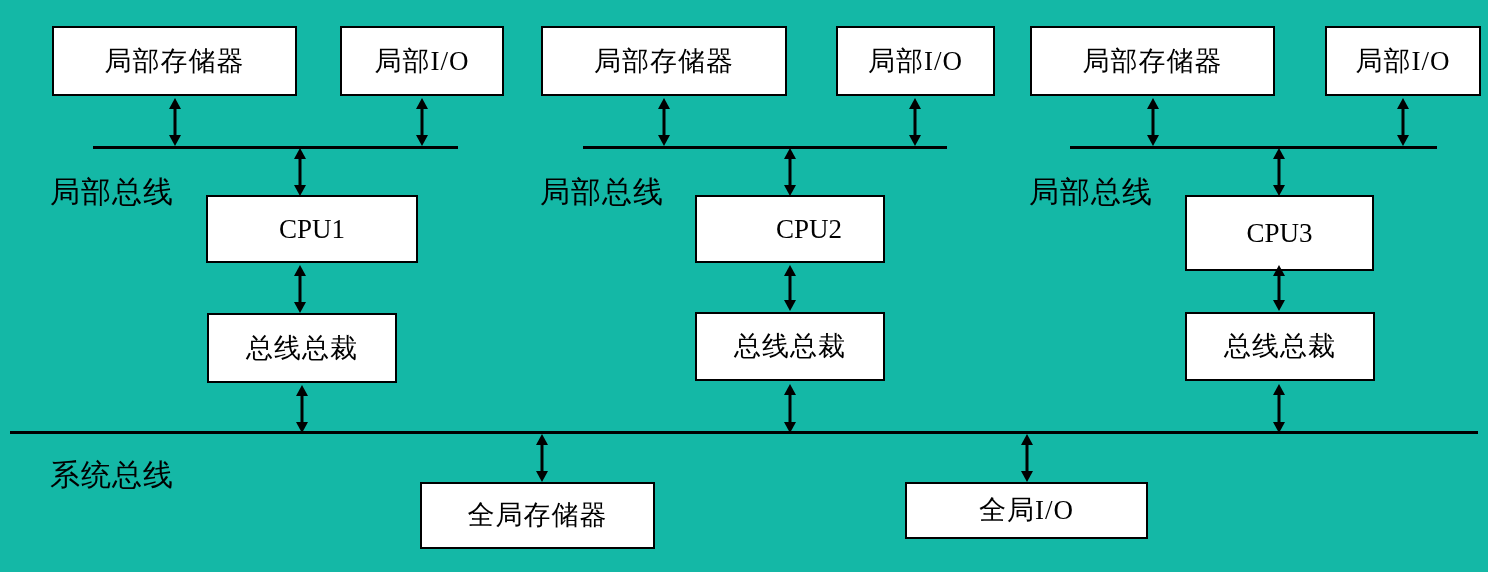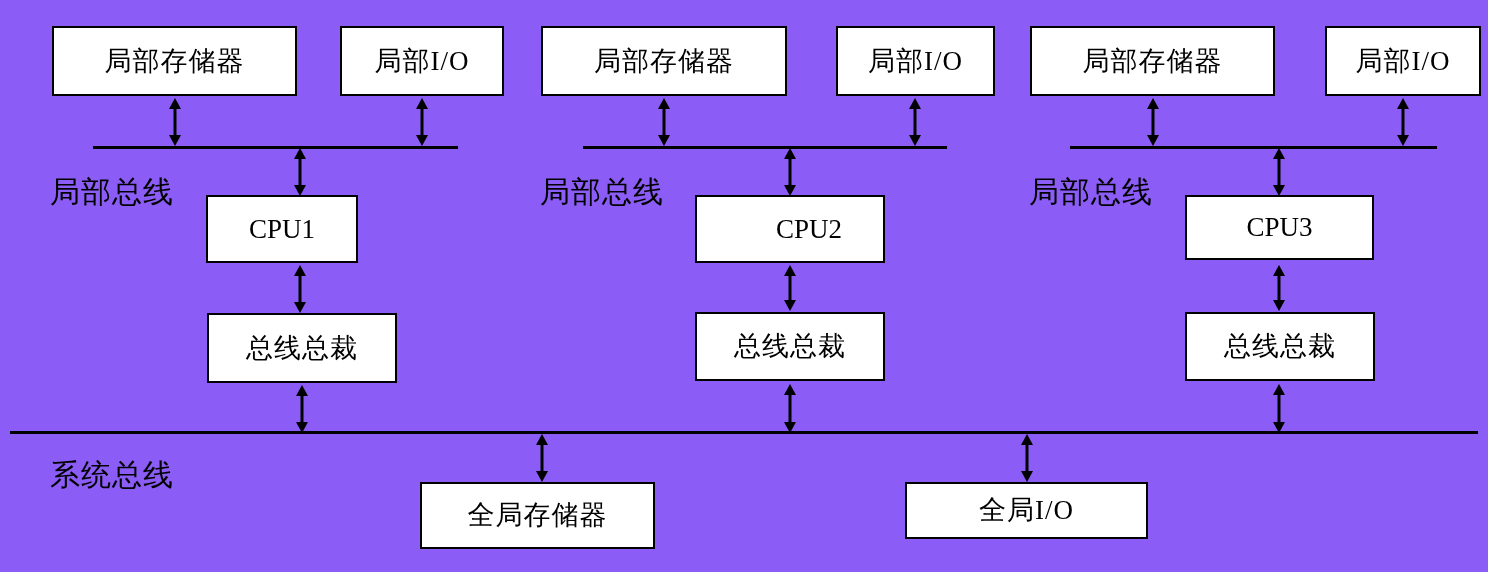--- a/index.html
+++ b/index.html
@@ -8,21 +8,21 @@
     background: #ffffff;
   }
   body {
     font-family: "Liberation Serif", "DejaVu Serif", serif;
     color: #000000;
   }
   #diagram {
     position: relative;
     width: 1488px;
     height: 572px;
-    background: #8b5cf6;
+    background: #14b8a6;
     overflow: hidden;
     text-decoration: underline;
   }
   .box {
     position: absolute;
     box-sizing: border-box;
     border: 2px solid #000000;
     background: #ffffff;
     display: flex;
     align-items: center;
@@ -95,21 +95,21 @@
   <div class="free-label" style="left:50px; top:177px;">局部总线</div>
 
   <div class="arrow" style="left:291px; top:148px; height:48px;">
     <svg width="18" height="48" viewBox="0 0 18 48">
       <line x1="9" y1="6" x2="9" y2="42" stroke="#000" stroke-width="3"></line>
       <polygon points="9,0 3,11 15,11" fill="#000"></polygon>
       <polygon points="9,48 3,37 15,37" fill="#000"></polygon>
     </svg>
   </div>
 
-  <div class="box" style="left:206px; top:195px; width:152px; height:68px;">
+  <div class="box" style="left:206px; top:195px; width:212px; height:68px;">
     <span class="box-label latin">CPU1</span>
   </div>
 
   <div class="arrow" style="left:291px; top:265px; height:48px;">
     <svg width="18" height="48" viewBox="0 0 18 48">
       <line x1="9" y1="6" x2="9" y2="42" stroke="#000" stroke-width="3"></line>
       <polygon points="9,0 3,11 15,11" fill="#000"></polygon>
       <polygon points="9,48 3,37 15,37" fill="#000"></polygon>
     </svg>
   </div>
@@ -215,21 +215,21 @@
   <div class="free-label" style="left:1029px; top:177px;">局部总线</div>
 
   <div class="arrow" style="left:1270px; top:148px; height:48px;">
     <svg width="18" height="48" viewBox="0 0 18 48">
       <line x1="9" y1="6" x2="9" y2="42" stroke="#000" stroke-width="3"></line>
       <polygon points="9,0 3,11 15,11" fill="#000"></polygon>
       <polygon points="9,48 3,37 15,37" fill="#000"></polygon>
     </svg>
   </div>
 
-  <div class="box" style="left:1185px; top:195px; width:189px; height:65px;">
+  <div class="box" style="left:1185px; top:195px; width:189px; height:76px;">
     <span class="box-label latin">CPU3</span>
   </div>
 
   <div class="arrow" style="left:1270px; top:265px; height:46px;">
     <svg width="18" height="46" viewBox="0 0 18 46">
       <line x1="9" y1="6" x2="9" y2="40" stroke="#000" stroke-width="3"></line>
       <polygon points="9,0 3,11 15,11" fill="#000"></polygon>
       <polygon points="9,46 3,35 15,35" fill="#000"></polygon>
     </svg>
   </div>

